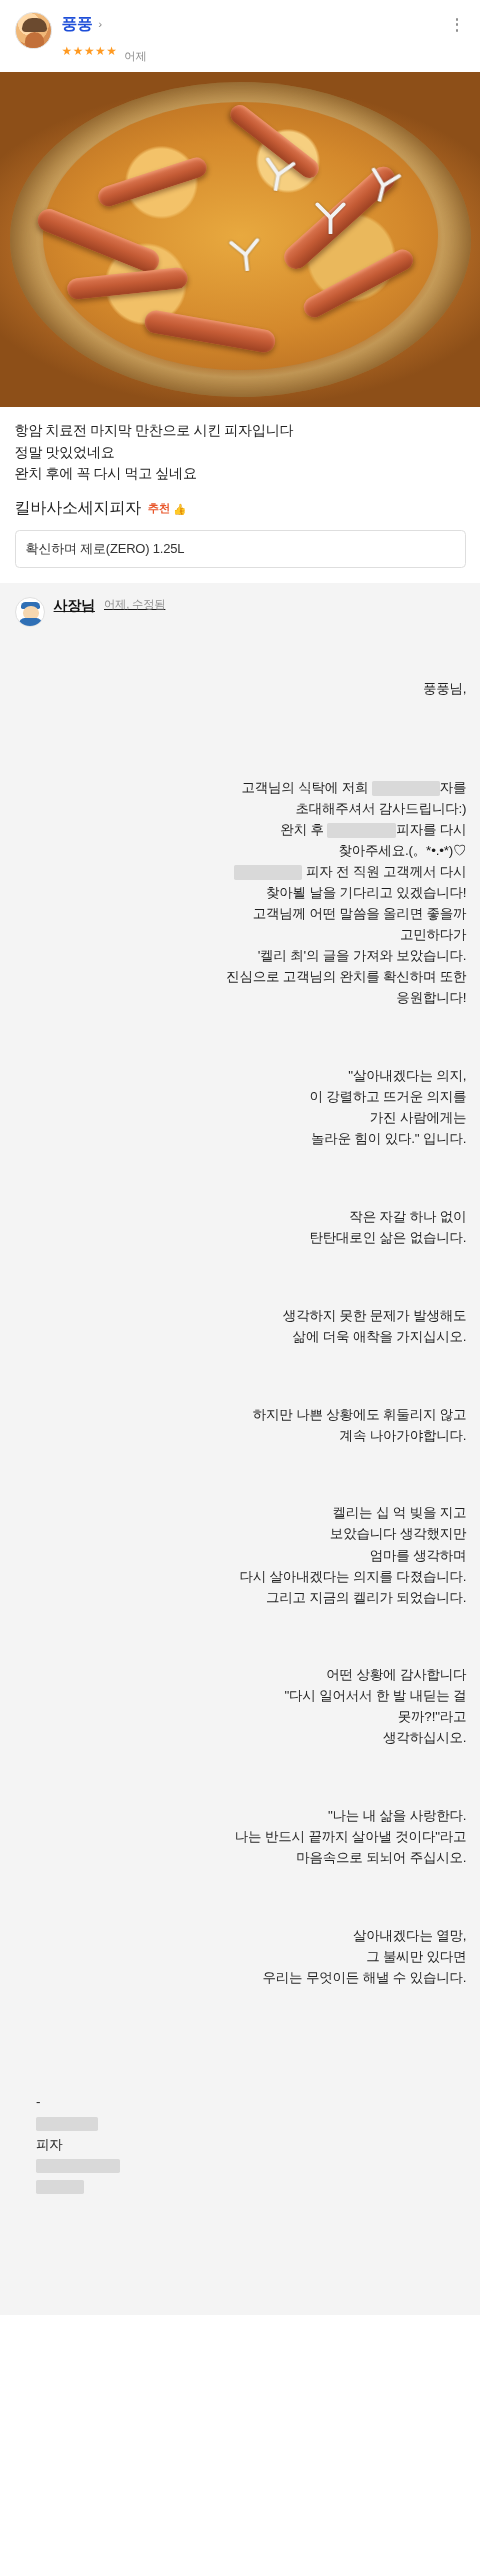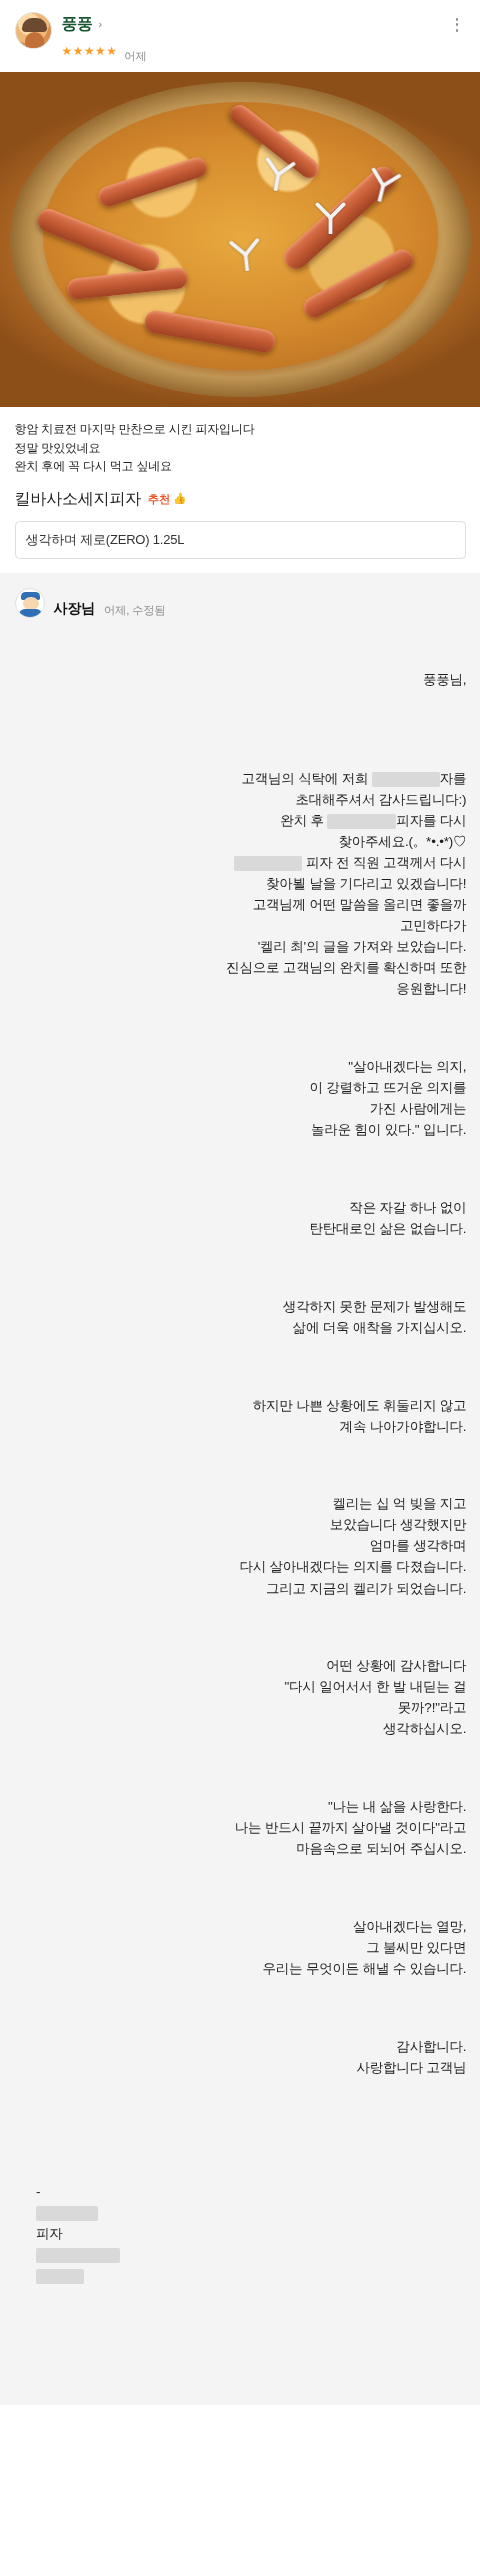--- a/index.html
+++ b/index.html
@@ -55,21 +55,21 @@
     min-width: 0;
   }
   .name-row {
     display: flex;
     align-items: center;
     gap: 5.6px;
   }
   .user-name {
     font-size: 15.8px;
     font-weight: bold;
-    color: #14532d;
+    color: #1d4ed8;
     letter-spacing: -0.3px;
   }
   .chevron-right {
     font-size: 11.8px;
     color: #8a8a8a;
     line-height: 1;
   }
   .rating-row {
     display: flex;
     align-items: center;
@@ -164,42 +164,43 @@
   }
   .cut-mark svg { width: 100%; height: 100%; display: block; filter: drop-shadow(0 0.6px 1.1px rgba(0,0,0,0.35)); }
   .cm1 { left: 261px; top: 84px; transform: rotate(10deg); }
   .cm2 { left: 313px; top: 127px; transform: rotate(0deg); }
   .cm3 { left: 228px; top: 164px; transform: rotate(-6deg); }
   .cm4 { left: 366px; top: 95px; transform: rotate(14deg); }
 
   
   .review-body {
     padding: 13.5px 14.6px 3.4px 14.6px;
-    font-size: 12px;
+    font-size: 14px;
     line-height: 1.52;
     color: #222;
     letter-spacing: -0.2px;
+    font-family: Liberation Serif, serif;
   }
   .review-body p { margin: 0; }
 
   .menu-row {
     display: flex;
     align-items: center;
     gap: 6.8px;
     padding: 10px 14.6px 3.4px 14.6px;
     flex-wrap: wrap;
   }
   .menu-name {
     font-size: 16px;
     color: #222;
     letter-spacing: -0.2px;
   }
   .recommend-badge {
     display: inline-flex;
-    align-items: flex-start;
+    align-items: flex-end;
     gap: 2.8px;
     font-size: 11.3px;
     color: #e8562b;
     font-weight: bold;
   }
   .thumb-icon { font-size: 10.7px; }
 
   .option-box {
     margin: 7.9px 14.6px 14.6px 14.6px;
     border: 0.6px solid #dedede;
@@ -211,23 +212,24 @@
     background: #fff;
   }
 
   
   .owner-reply {
     background: #f4f4f4;
     padding: 14.6px 14.6px 34px 14.6px;
   }
   .owner-head {
     display: flex;
-    align-items: flex-end;
+    align-items: flex-start;
     gap: 9px;
     padding-bottom: 9px;
+    text-decoration: underline;
   }
   .owner-avatar {
     width: 30px;
     height: 30px;
     border-radius: 50%;
     background: #ffffff;
     border: 0.6px solid #e0e0e0;
     position: relative;
     overflow: hidden;
     flex: 0 0 auto;
@@ -368,21 +370,21 @@
 
 <div class="menu-row">
   <span class="menu-name">킬바사소세지피자</span>
   <span class="recommend-badge">
     <span>추천</span>
     <span class="thumb-icon">👍</span>
   </span>
 </div>
 
 <div class="option-box">
-  <span>생각하며 제로(ZERO) 1.25L</span>
+  <span>확신하며 제로(ZERO) 1.25L</span>
 </div>
 
 <div class="owner-reply">
   <div class="owner-head">
     <div class="owner-avatar">
       <div class="hat"></div>
       <div class="face"></div>
       <div class="body"></div>
     </div>
     <span class="owner-name">사장님</span>
@@ -421,22 +423,20 @@
     <div class="reply-block">어떤 상황에 감사합니다
 "다시 일어서서 한 발 내딛는 걸
 못까?!"라고
 생각하십시오.</div>
     <div class="reply-block">"나는 내 삶을 사랑한다.
 나는 반드시 끝까지 살아낼 것이다"라고
 마음속으로 되뇌어 주십시오.</div>
     <div class="reply-block">살아내겠다는 열망,
 그 불씨만 있다면
 우리는 무엇이든 해낼 수 있습니다.</div>
-    <div class="reply-block">감사합니다.
-사랑합니다 고객님</div>
 
     <div class="signature">
       <span>-</span>
       <span class="redact r-last-a">&nbsp;</span>
       <span>피자</span>
       <span class="redact r-last-b">&nbsp;</span>
       <span class="redact r-last-c">&nbsp;</span>
       
     </div>
   </div>

